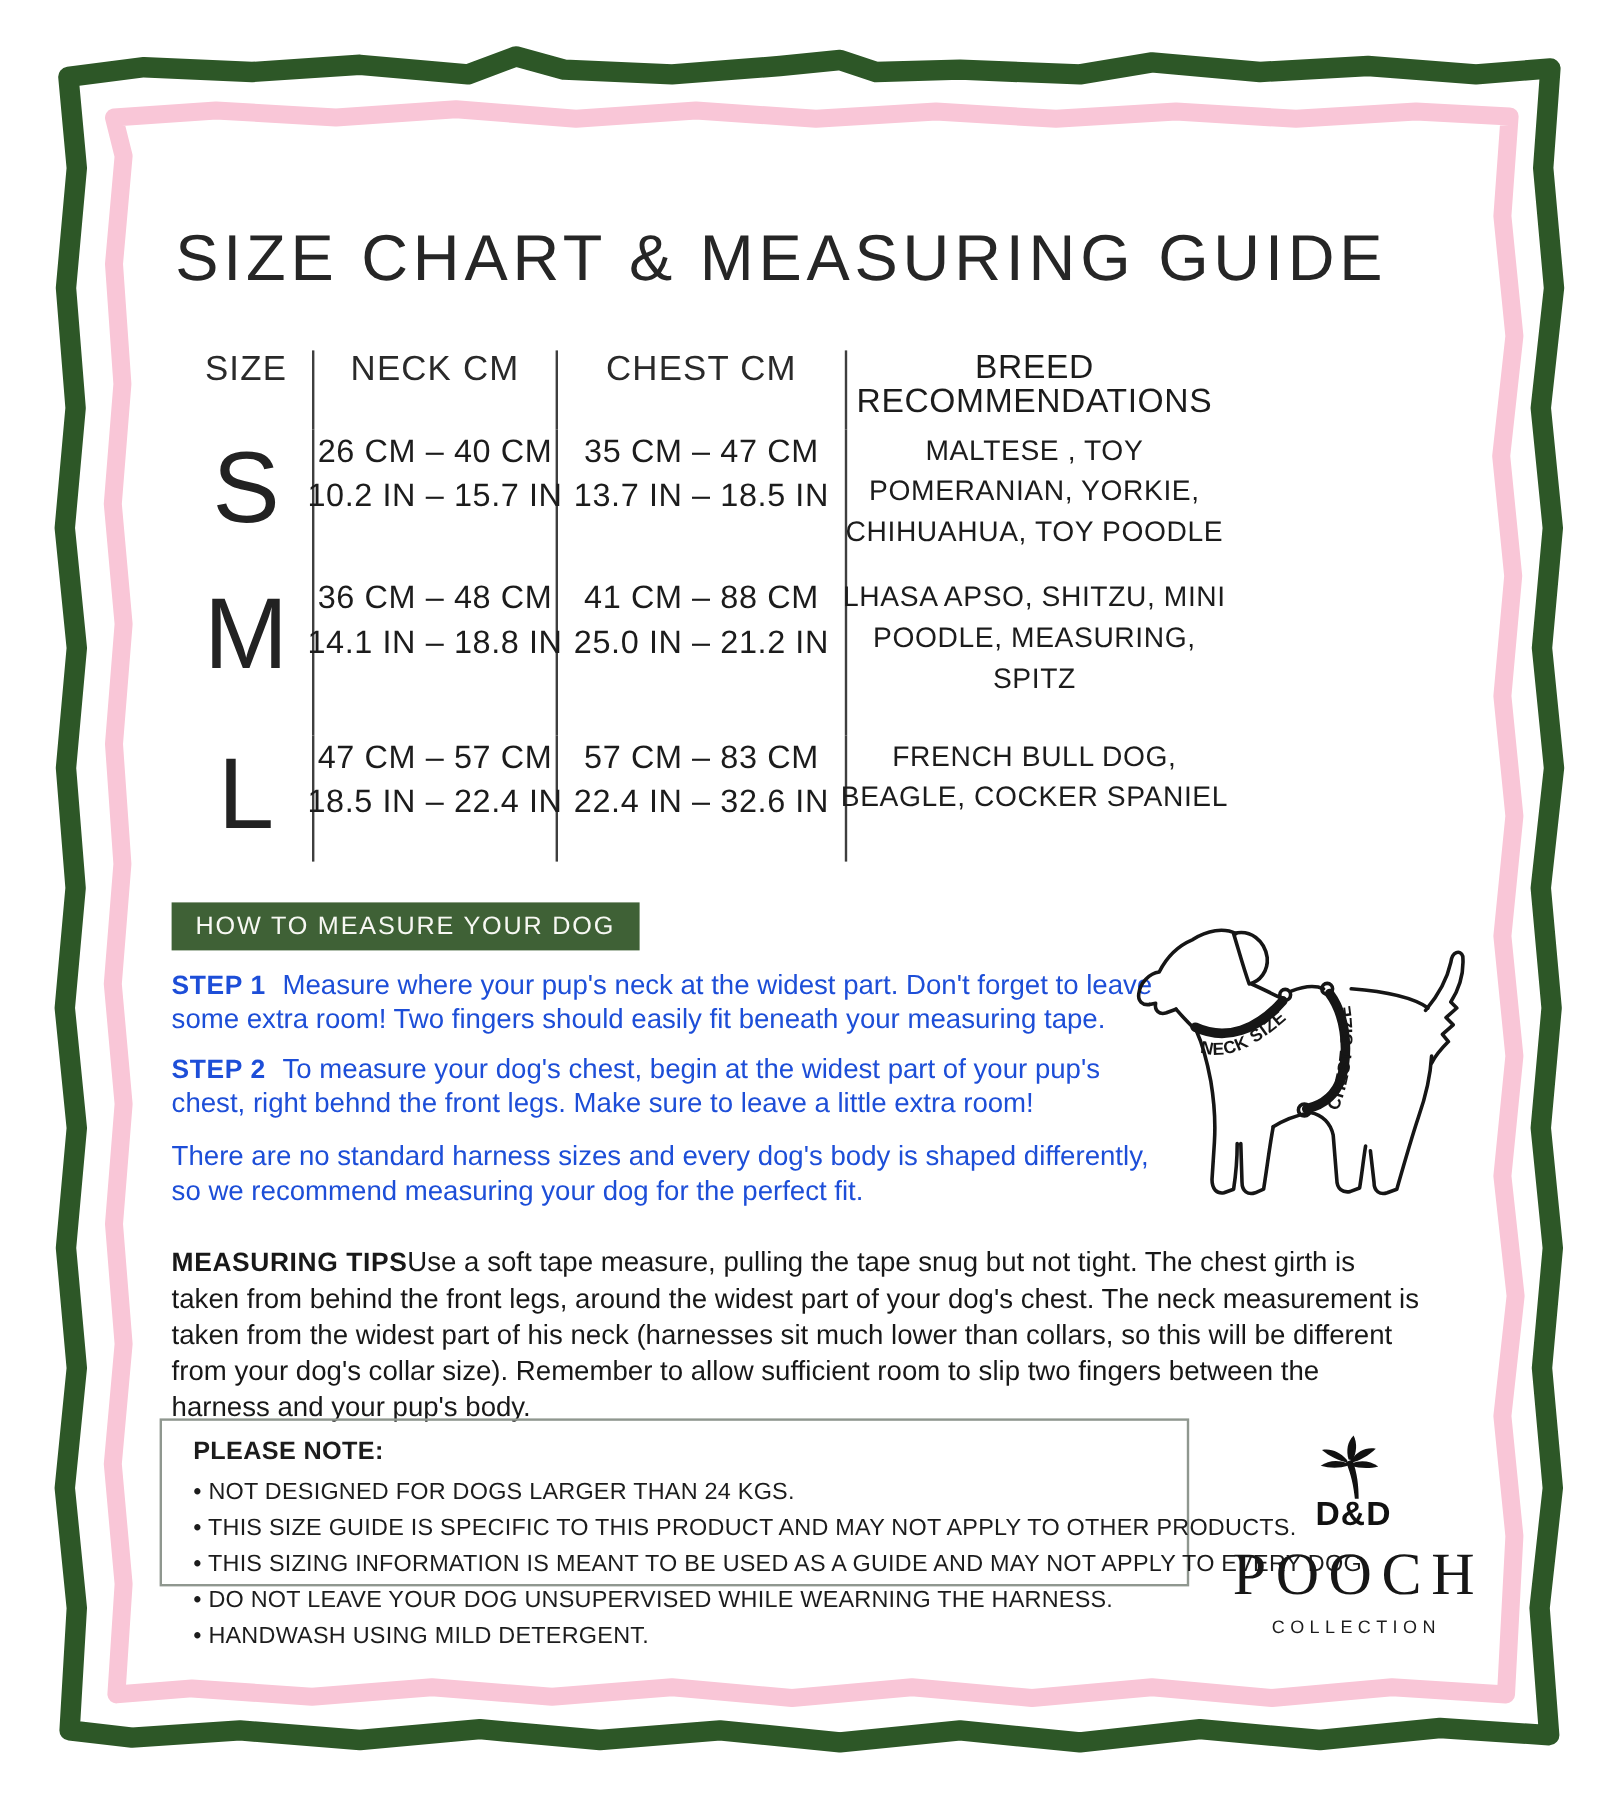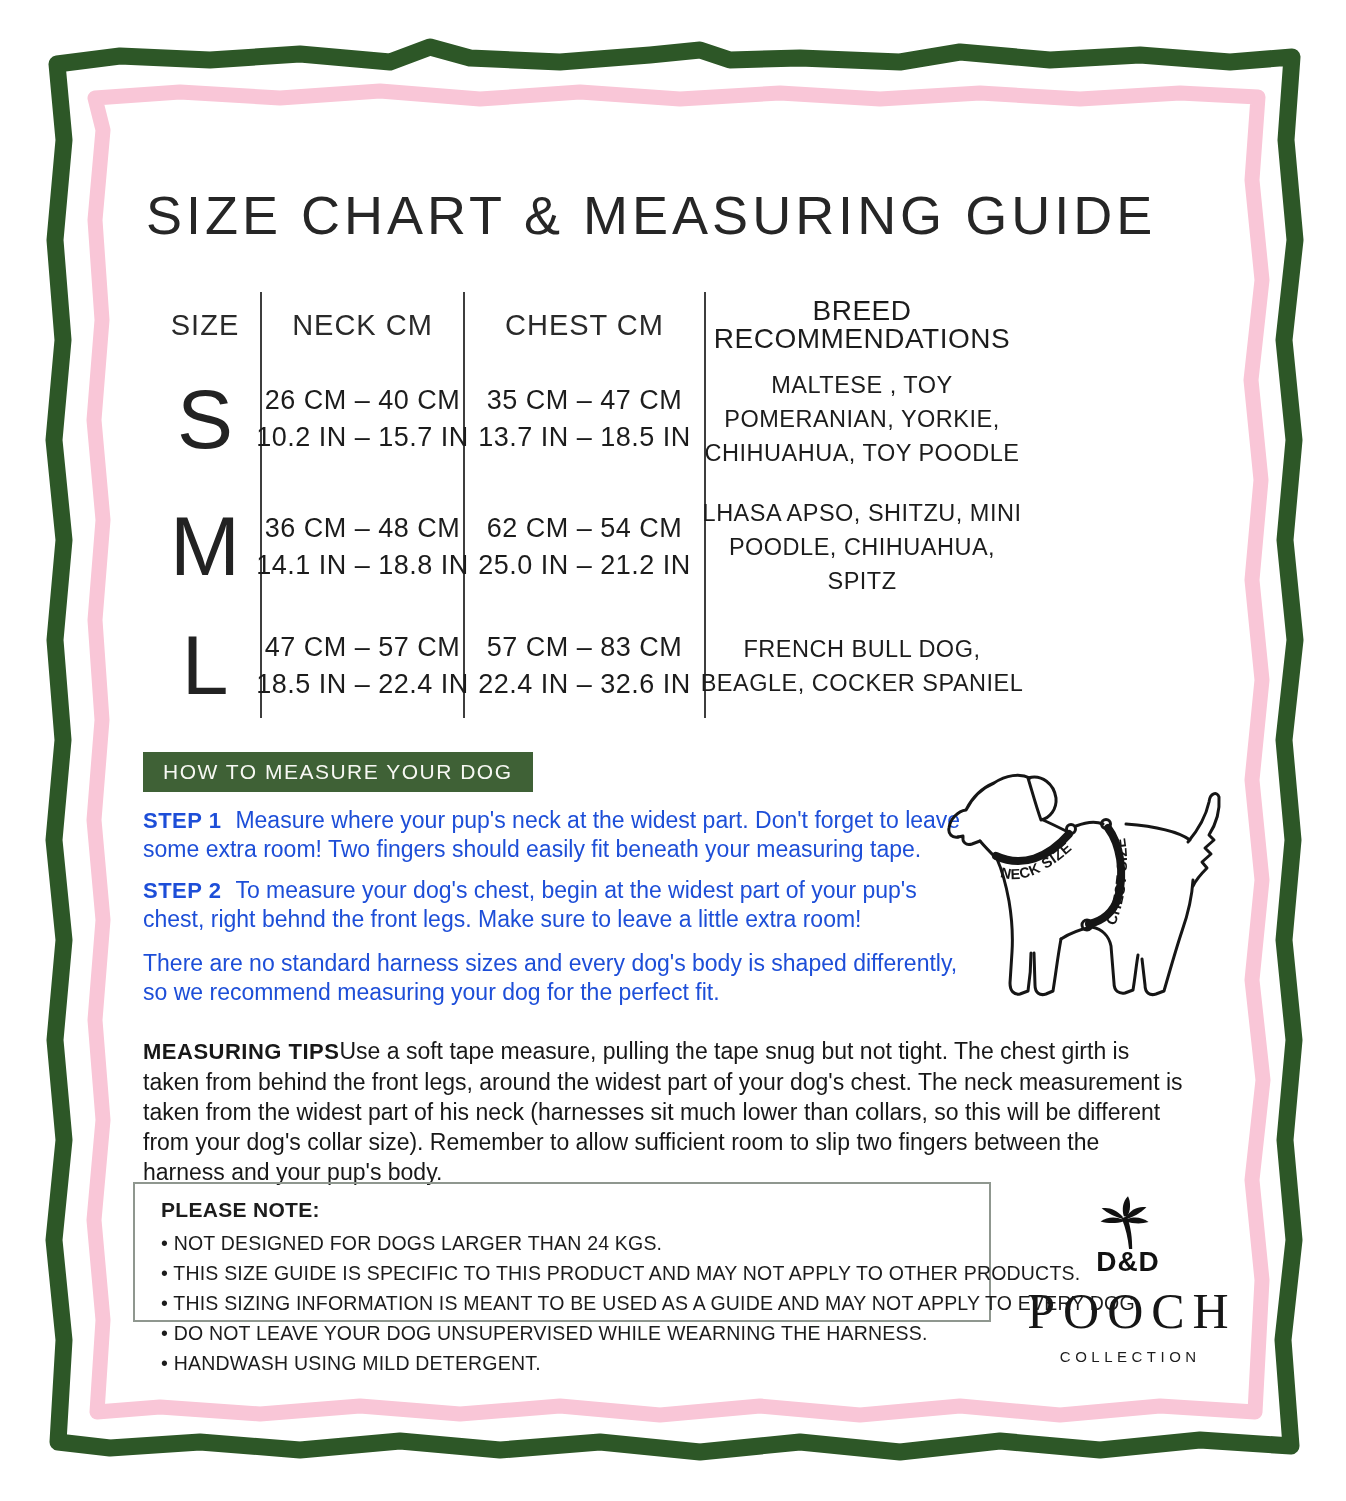--- a/index.html
+++ b/index.html
@@ -16,21 +16,21 @@
     left:146px;top:184px;font-size:54px;font-weight:300;letter-spacing:4px;
     color:#262626;white-space:nowrap;
   }
   
   .size-table{
     left:150px;top:292px;
     display:grid;
     grid-template-columns:112px 203px 241px 312px;
     grid-template-rows:66px 122px 133px 105px;
   }
-  .cell{display:flex;flex-direction:column;align-items:center;justify-content:center;text-align:center;}
+  .cell{display:flex;flex-direction:column;align-items:center;text-align:center;}
   .vline{border-right:2px solid #3e3e3e;}
   .hdr{font-size:29px;letter-spacing:1px;color:#2a2a2a;}
   .hdr-breed{font-size:28px;letter-spacing:0.5px;line-height:28px;}
   .size-letter{font-size:84px;font-weight:200;color:#222;}
   .meas div{font-size:27px;letter-spacing:0.5px;line-height:37px;white-space:nowrap;}
   .breed div{font-size:23.5px;letter-spacing:0.5px;line-height:34px;white-space:nowrap;}
   
   .banner{
     left:143px;top:752px;height:40px;padding:0 20px;
     background:#3f6136;color:#f7f8f3;display:flex;align-items:center;
@@ -109,26 +109,26 @@
     <div>POMERANIAN, YORKIE,</div>
     <div>CHIHUAHUA, TOY POODLE</div>
   </div>
 
   <div class="cell vline size-letter">M</div>
   <div class="cell vline meas">
     <div>36 CM – 48 CM</div>
     <div>14.1 IN – 18.8 IN</div>
   </div>
   <div class="cell vline meas">
-    <div>62 CM – 54 CM</div>
+    <div>41 CM – 88 CM</div>
     <div>25.0 IN – 21.2 IN</div>
   </div>
   <div class="cell breed">
     <div>LHASA APSO, SHITZU, MINI</div>
-    <div>POODLE, CHIHUAHUA,</div>
+    <div>POODLE, MEASURING,</div>
     <div>SPITZ</div>
   </div>
 
   <div class="cell vline size-letter">L</div>
   <div class="cell vline meas">
     <div>47 CM – 57 CM</div>
     <div>18.5 IN – 22.4 IN</div>
   </div>
   <div class="cell vline meas">
     <div>57 CM – 83 CM</div>

